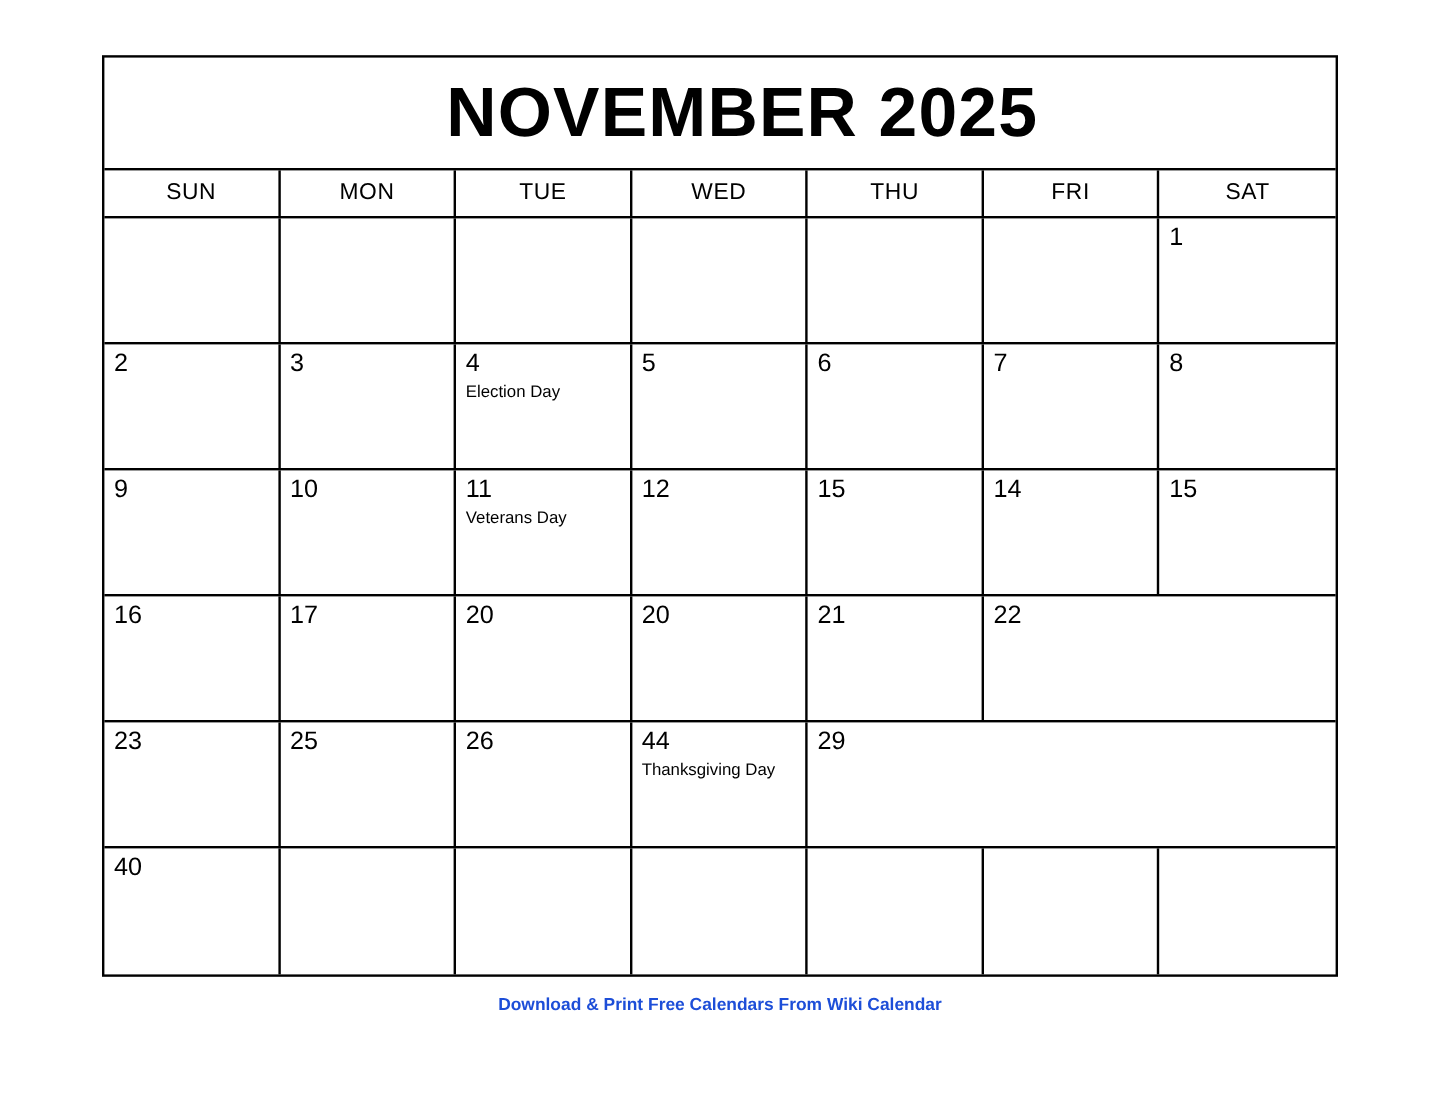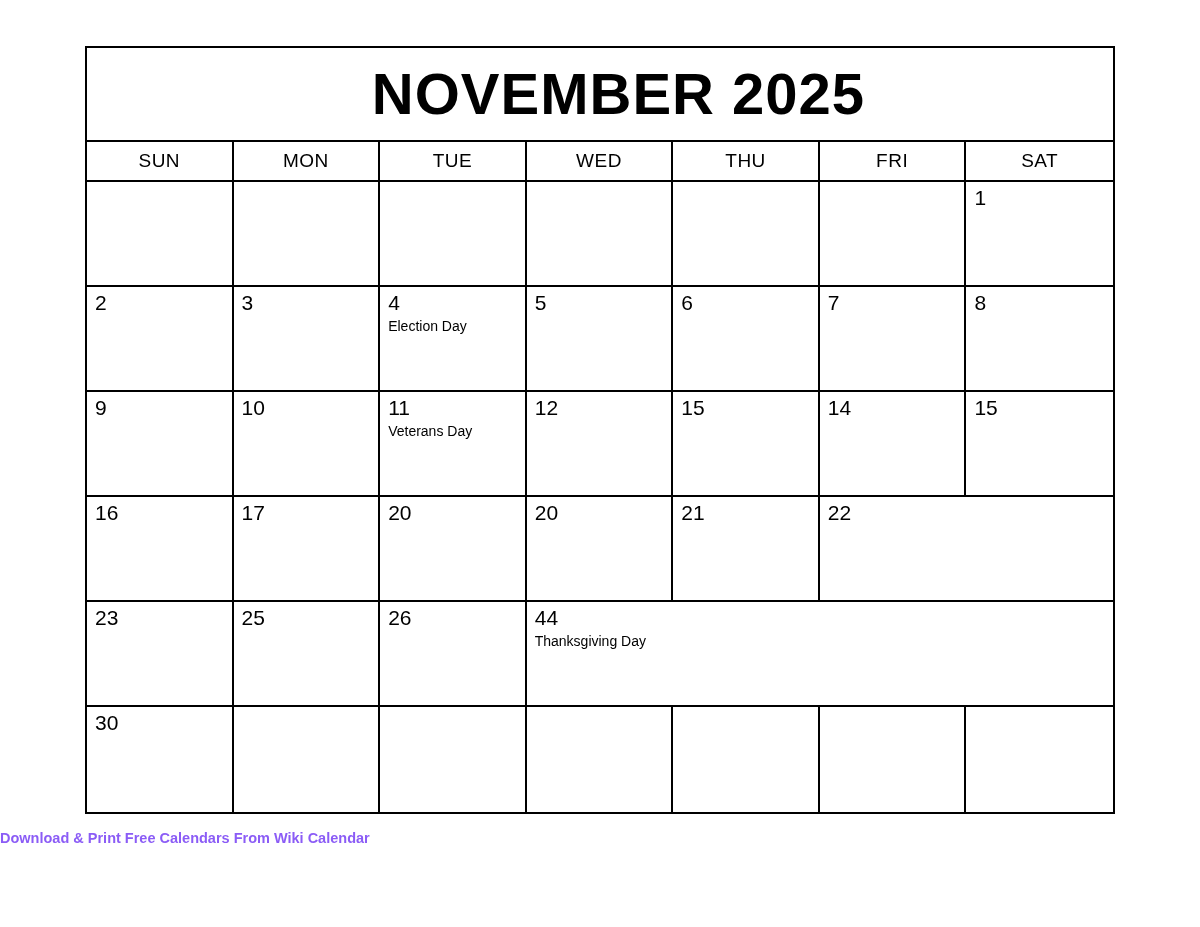--- a/index.html
+++ b/index.html
@@ -105,23 +105,24 @@
     display: block;
     margin-top: 3px;
     white-space: nowrap;
   }
 
   .footer {
     position: absolute;
     left: 0;
     right: 0;
     top: 830px;
+    text-align: center;
     font-size: 14.5px;
     font-weight: bold;
-    color: #8b5cf6;
+    color: #1d4ed8;
   }
   .footer .brand {
     font-weight: bold;
   }
   .footer .pre {
     font-weight: bold;
   }
 </style>
 </head>
 <body>
@@ -276,25 +277,29 @@
 
         </div>
         <div class="day-cell">
           <span class="day-number">26</span>
 
         </div>
         <div class="day-cell">
           <span class="day-number">44</span>
           <span class="day-event">Thanksgiving Day</span>
         </div>
-      </div>
-
-      <div class="week-row">
-        <div class="day-cell">
-          <span class="day-number">30</span>
+        <div class="day-cell">
+          <span class="day-number">29</span>
+
+        </div>
+      </div>
+
+      <div class="week-row">
+        <div class="day-cell">
+          <span class="day-number">40</span>
 
         </div>
         <div class="day-cell">
           <span class="day-number"></span>
 
         </div>
         <div class="day-cell">
           <span class="day-number"></span>
 
         </div>

